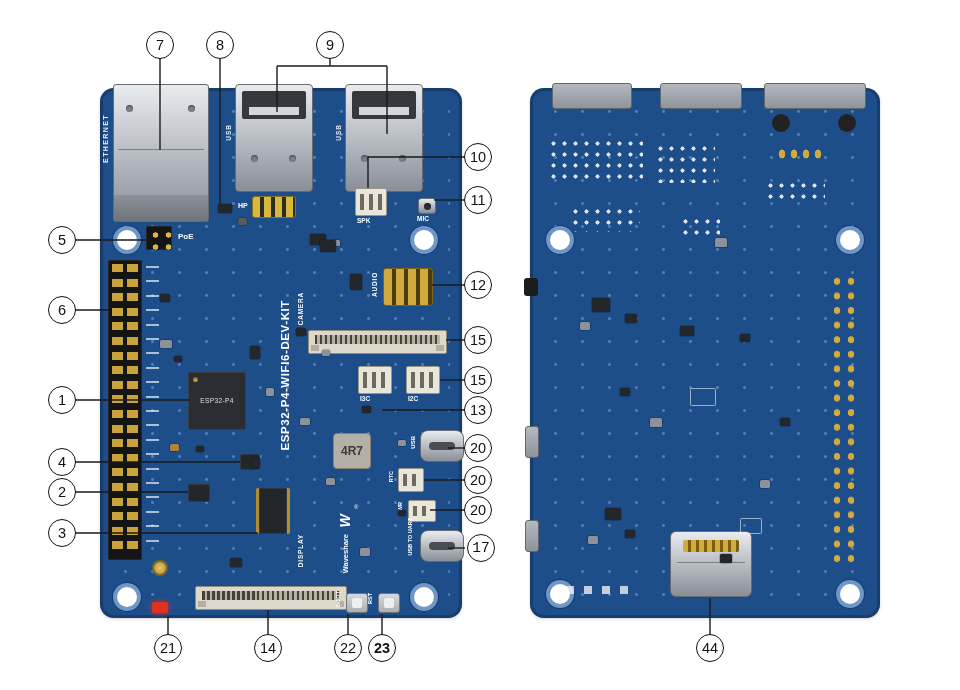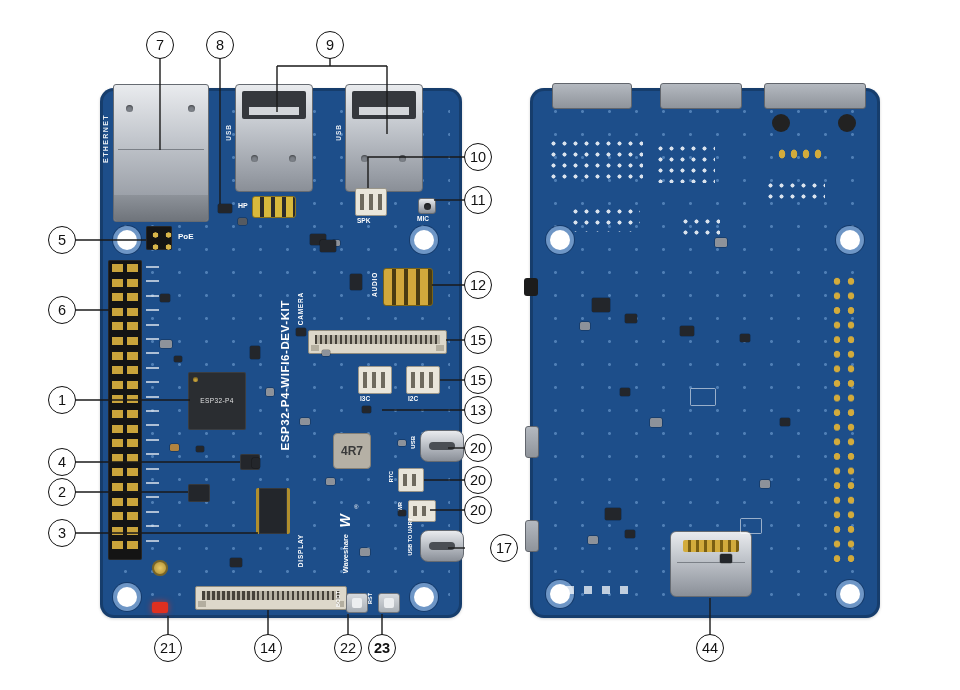--- a/index.html
+++ b/index.html
@@ -304,21 +304,21 @@
   <div class="callout" style="left:160px;top:45px;">7</div>
   <div class="callout" style="left:220px;top:45px;">8</div>
   <div class="callout" style="left:330px;top:45px;">9</div>
   <div class="callout" style="left:478px;top:157px;text-align:right;">10</div>
   <div class="callout" style="left:478px;top:200px;">11</div>
   <div class="callout" style="left:478px;top:285px;">12</div>
   <div class="callout" style="left:478px;top:340px;">15</div>
   <div class="callout" style="left:268px;top:648px;">14</div>
   <div class="callout" style="left:478px;top:380px;">15</div>
   <div class="callout" style="left:478px;top:410px;">13</div>
-  <div class="callout" style="left:504px;top:548px;">17</div>
+  <div class="callout" style="left:481px;top:548px;font-family:Liberation Mono, monospace;">17</div>
   <div class="callout" style="left:478px;top:448px;">20</div>
   <div class="callout" style="left:478px;top:480px;">20</div>
   <div class="callout" style="left:478px;top:510px;">20</div>
   <div class="callout" style="left:168px;top:648px;">21</div>
   <div class="callout" style="left:348px;top:648px;">22</div>
   <div class="callout" style="left:382px;top:648px;font-weight:bold;">23</div>
   <div class="callout" style="left:710px;top:648px;">44</div>
 </div>
 
 </body></html>

